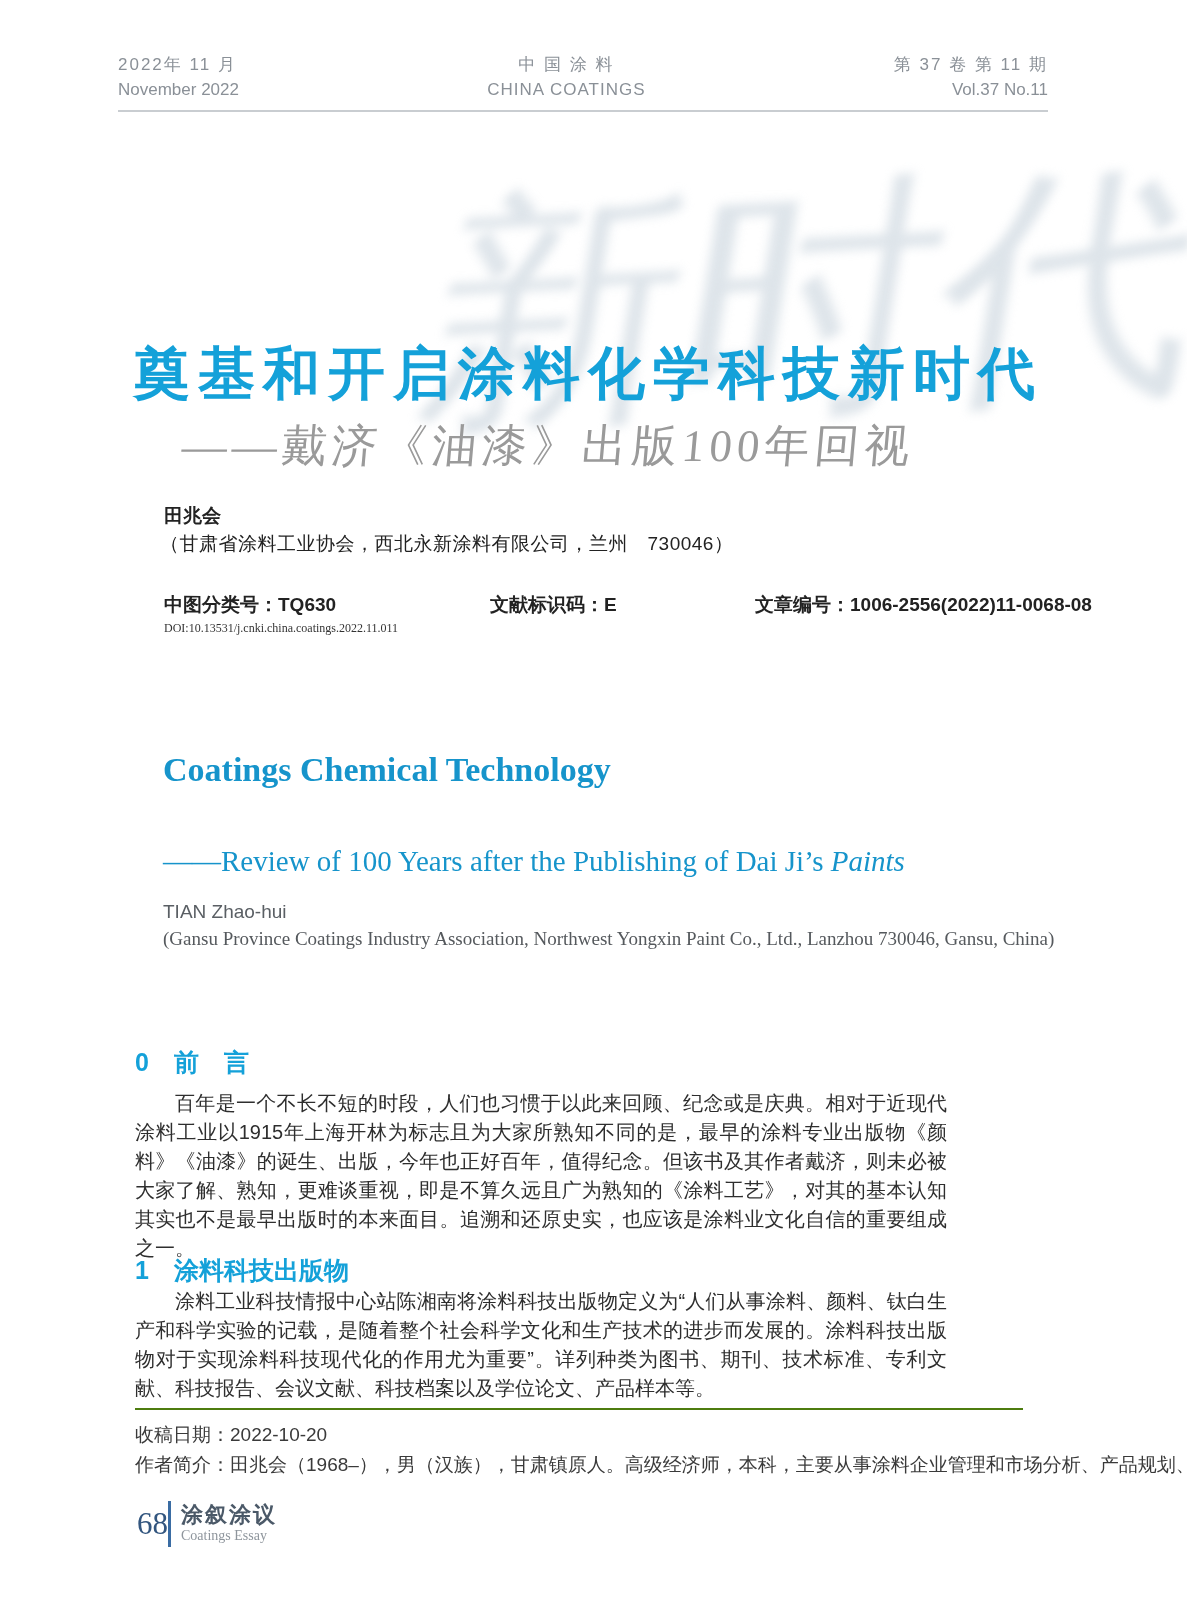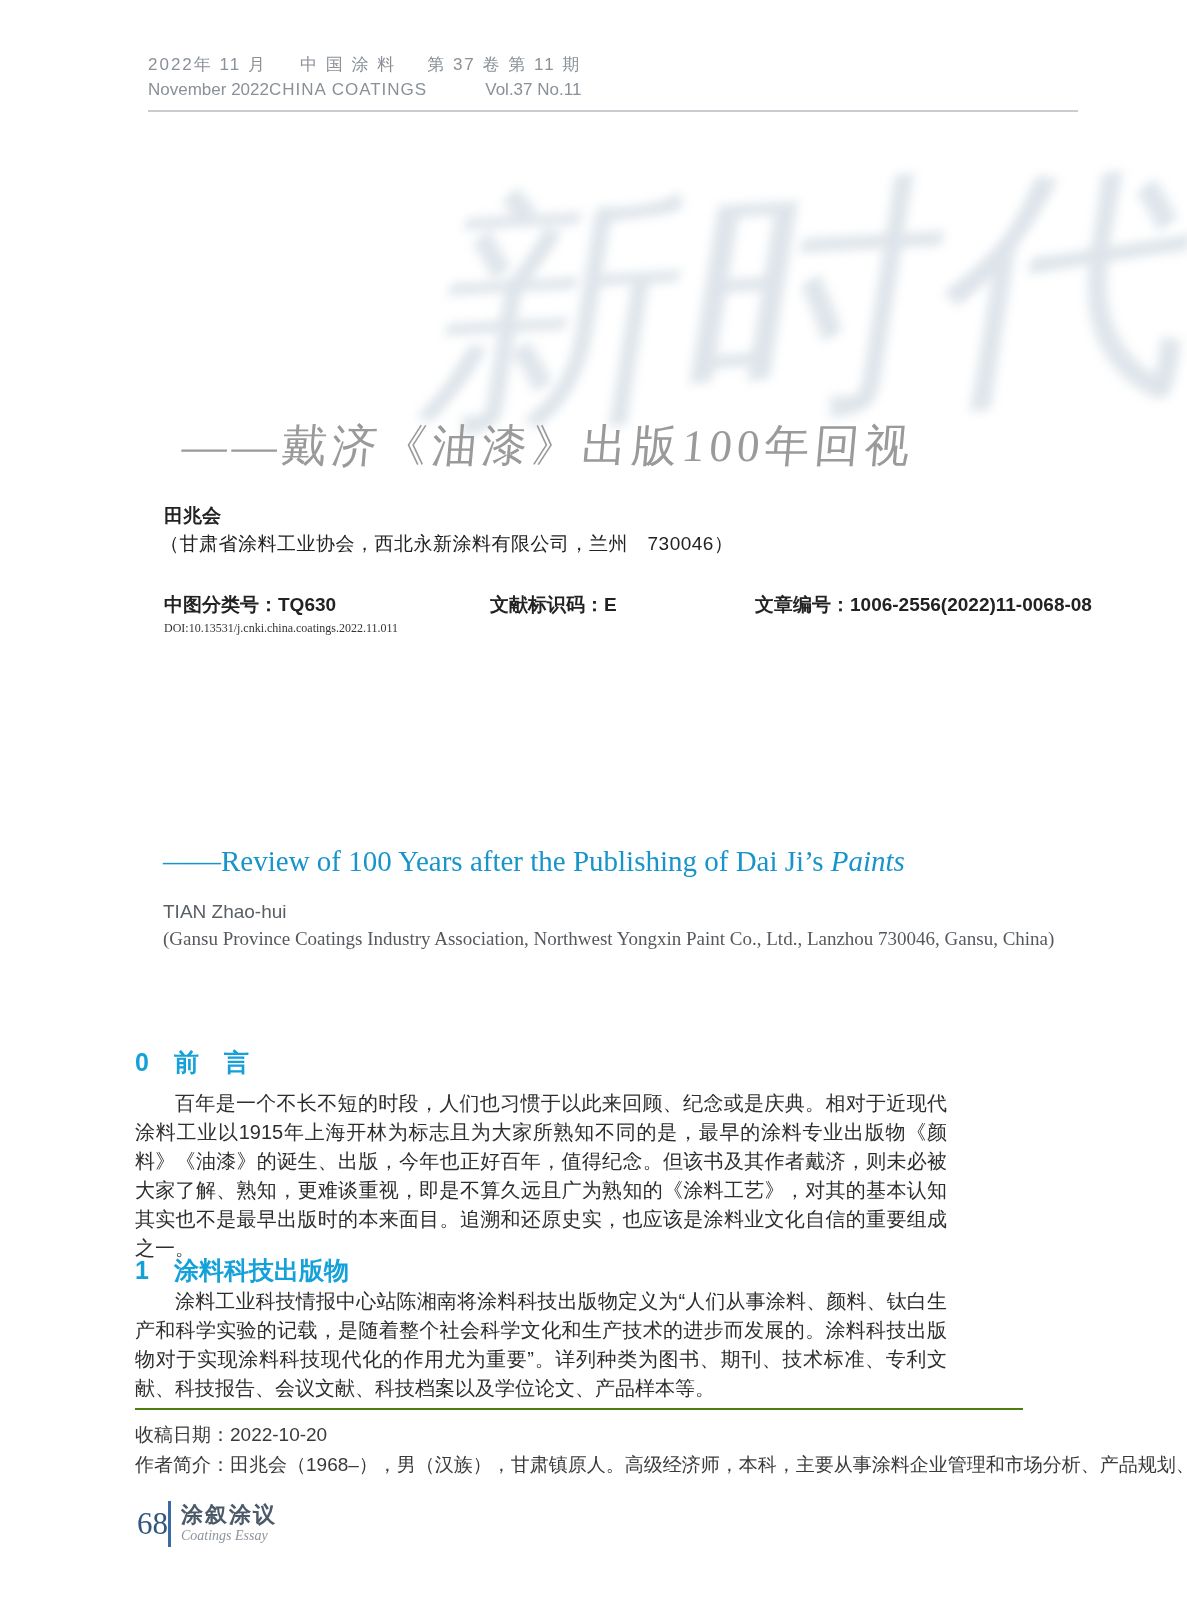--- a/index.html
+++ b/index.html
@@ -9,24 +9,24 @@
     width:1187px; height:1600px;
     margin:0 auto;
     background:#ffffff;
     overflow:hidden;
     font-family:"Liberation Sans", sans-serif;
     color:#2e2e2e;
   }
 
   
   .runhead {
-    position:absolute; top:52px; left:148px; width:930px;
-    display:flex; align-items:flex-end;
+    position:absolute; top:52px; left:118px; width:930px;
+    display:flex; justify-content:space-between; align-items:flex-end;
     color:#8a9097; font-size:17px; line-height:25px;
-    padding-bottom:8px; border-bottom:2px solid #c9cdd1;
+    padding-bottom:8px; border-bottom:2px solid #c9cdd1;gap:7px;
   }
   .runhead .col-left  { text-align:left; }
   .runhead .col-center{ text-align:center; letter-spacing:1px; }
   .runhead .col-right { text-align:right; }
   .runhead .cjk { letter-spacing:2px; }
 
   
   .watermark {
     position:absolute; top:128px; left:430px; width:790px; height:360px;
     font-family:"DejaVu Serif", serif;
@@ -112,21 +112,21 @@
   .pagefoot { position:absolute; top:1500px; left:137px; display:flex; align-items:center; }
   .pagefoot .pageno {
     font-family:"Liberation Serif", serif;
     font-size:31px; color:#33567f; line-height:48px;
   }
   .pagefoot .bar { width:3px; height:46px; background:#3a6ca3; }
   .pagefoot .colname { padding-left:10px; }
   .pagefoot .colname .cn { font-size:22px; font-weight:bold; color:#4b5968; letter-spacing:2px; line-height:24px; }
   .pagefoot .colname .en {
     font-family:"Liberation Serif", serif;
-    font-size:14px; color:#8e959c; line-height:18px;font-style:italic;
+    font-size:14px; color:#8e959c; line-height:18px;
   }
 </style>
 </head>
 <body>
 
 <div class="page">
 
   <div class="runhead">
     <div class="col-left">
       <div class="cjk">2022年 11 月</div>
@@ -137,33 +137,35 @@
       <div>CHINA COATINGS</div>
     </div>
     <div class="col-right">
       <div class="cjk">第 37 卷  第 11 期</div>
       <div>Vol.37  No.11</div>
     </div>
   </div>
 
   <div class="watermark">新时代</div>
 
+  <h1 class="title-cn">奠基和开启涂料化学科技新时代</h1>
   <div class="title-cn-sub">——戴济《油漆》出版100年回视</div>
 
   <div class="author-cn">田兆会</div>
   <div class="affil-cn">（甘肃省涂料工业协会，西北永新涂料有限公司，兰州　730046）</div>
 
   <div class="meta-row">
     <span class="meta-clc">中图分类号：TQ630</span>
     <span class="meta-doccode">文献标识码：E</span>
     <span class="meta-articleid">文章编号：1006-2556(2022)11-0068-08</span>
   </div>
   <div class="meta-doi">DOI:10.13531/j.cnki.china.coatings.2022.11.011</div>
 
   <div class="title-en">
+    <div>Coatings Chemical Technology</div>
   </div>
   <div class="title-en-sub">
     <span>——Review of 100 Years after the Publishing of Dai Ji’s </span><span class="it">Paints</span>
   </div>
   <div class="author-en">TIAN Zhao-hui</div>
   <div class="affil-en">(Gansu Province Coatings Industry Association, Northwest Yongxin Paint Co., Ltd., Lanzhou 730046, Gansu, China)</div>
 
   <h2 class="sec-heading sec0-heading">0　前　言</h2>
   <p class="body-para para0">百年是一个不长不短的时段，人们也习惯于以此来回顾、纪念或是庆典。相对于近现代涂料工业以1915年上海开林为标志且为大家所熟知不同的是，最早的涂料专业出版物《颜料》《油漆》的诞生、出版，今年也正好百年，值得纪念。但该书及其作者戴济，则未必被大家了解、熟知，更难谈重视，即是不算久远且广为熟知的《涂料工艺》，对其的基本认知其实也不是最早出版时的本来面目。追溯和还原史实，也应该是涂料业文化自信的重要组成之一。</p>
 

